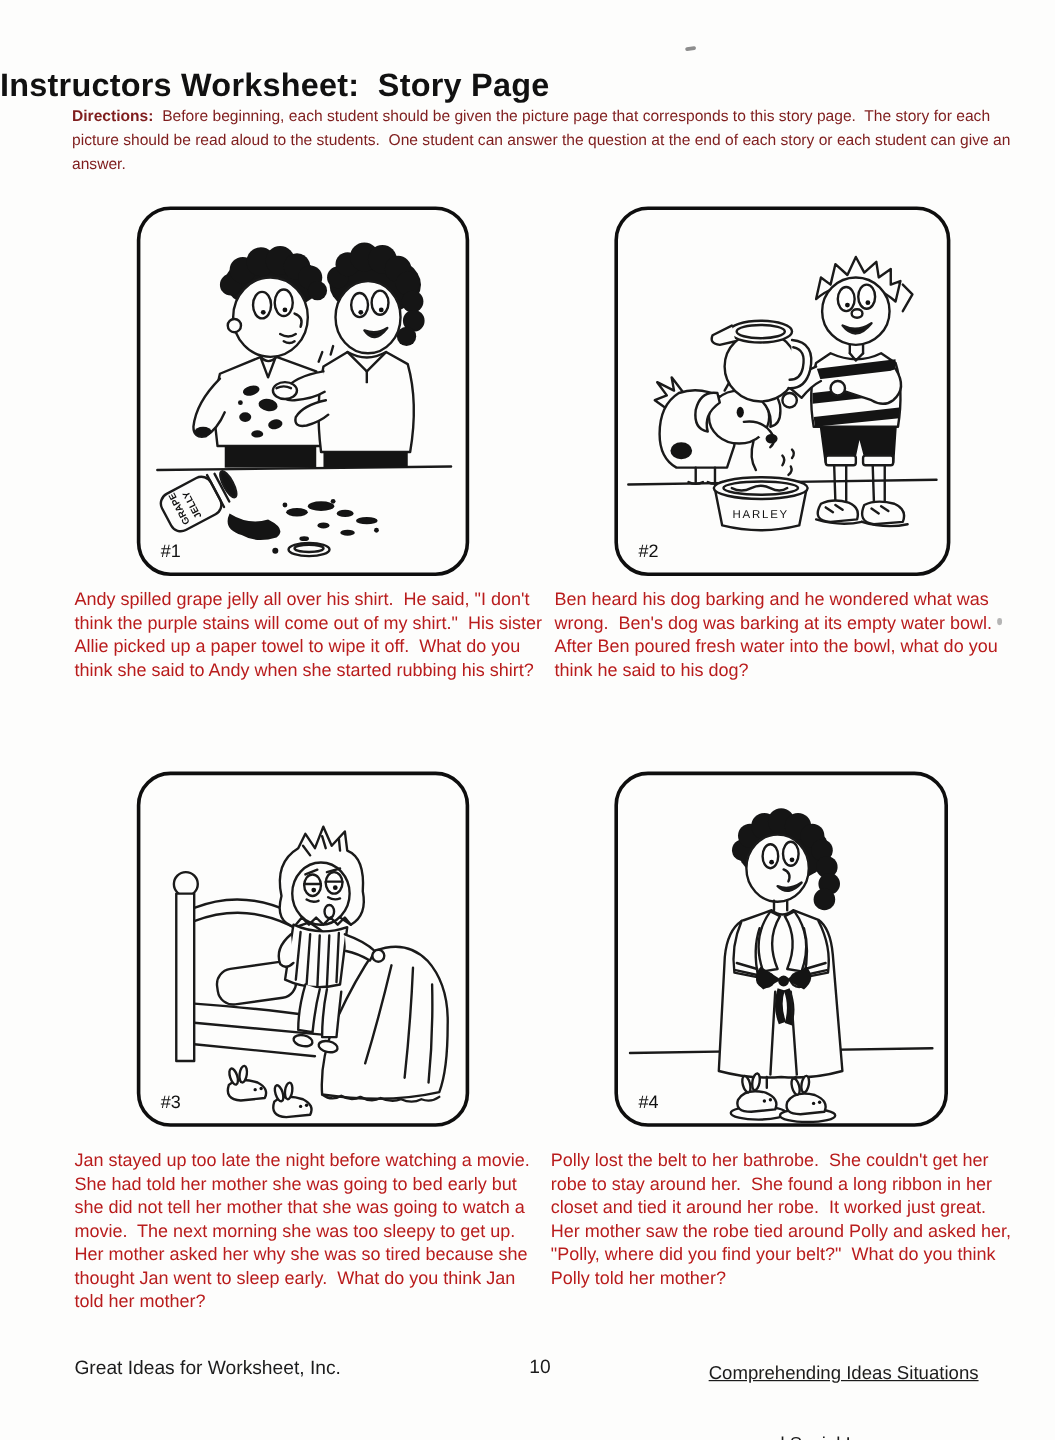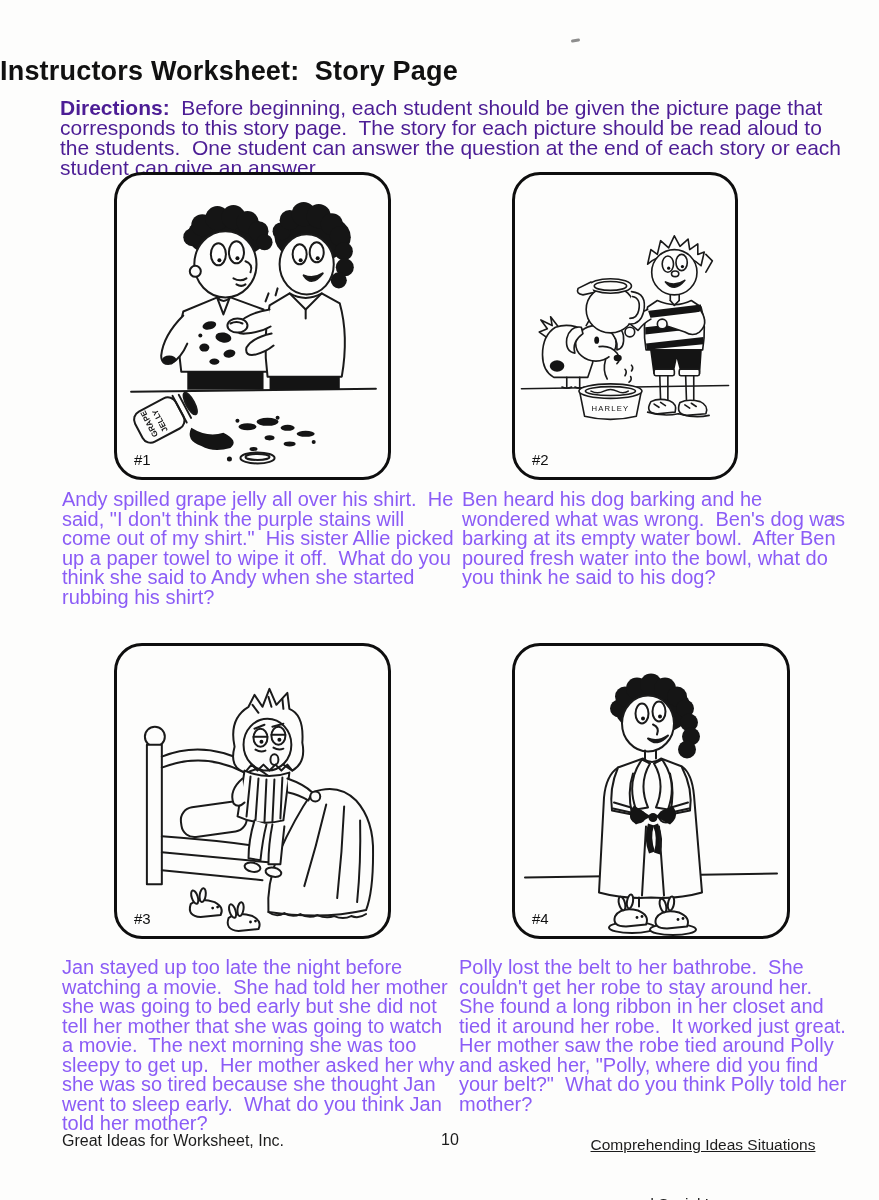--- a/index.html
+++ b/index.html
@@ -8,39 +8,39 @@
     position:relative; width:879px; height:1200px; margin:0 auto;
     background:#fdfdfc; overflow:hidden;
     font-family:"Liberation Sans", sans-serif; color:#1c1c1c;
   }
   .page-title {
     position:absolute; top:56px; left:0; width:879px;
     text-align:left; font-size:27px; font-weight:bold; color:#111;
     white-space:pre-wrap; letter-spacing:.2px;
   }
   .directions {
-    position:absolute; top:98px; left:60px; width:792px;
-    font-size:21px; line-height:20px; white-space:pre-wrap; color:#4c1d95;
+    position:absolute; top:87px; left:60px; width:792px;
+    font-size:13px; line-height:20px; white-space:pre-wrap; color:#7f1d1d;
   }
   .directions b { font-weight:bold; }
   .panel {
     position:absolute; border:3.5px solid #0e0e0e; border-radius:28px;
     background:#fdfdfc;
   }
   .panel svg { position:absolute; left:0; top:0; width:100%; height:100%; }
   .panel-num {
     position:absolute; left:17px; bottom:9px; font-size:15px; color:#111;
   }
   .panel-1 { left:114px; top:172px; width:277px; height:308px; }
-  .panel-2 { left:512px; top:172px; width:226px; height:308px; }
+  .panel-2 { left:512px; top:172px; width:280px; height:308px; }
   .panel-3 { left:114px; top:643px; width:277px; height:296px; }
   .panel-4 { left:512px; top:643px; width:278px; height:296px; }
   .caption {
-    position:absolute; font-size:20px; line-height:19.5px;
-    white-space:pre-wrap; color:#8b5cf6;
+    position:absolute; font-size:15px; line-height:19.5px;
+    white-space:pre-wrap; color:#b91c1c;
   }
   .caption-1 { left:62px; top:490px; width:394px; }
   .caption-2 { left:462px; top:490px; width:392px; }
   .caption-3 { left:62px; top:958px; width:394px; }
   .caption-4 { left:459px; top:958px; width:394px; }
   .footer-left  { position:absolute; left:62px; top:1132px; font-size:16px; }
   .footer-page  { position:absolute; left:0; top:1131px; width:900px; text-align:center; font-size:16px; }
   .footer-right {
     position:absolute; left:555px; top:1096px; width:296px;
     text-align:center; font-size:15.5px; line-height:19.5px; white-space:pre-wrap;

